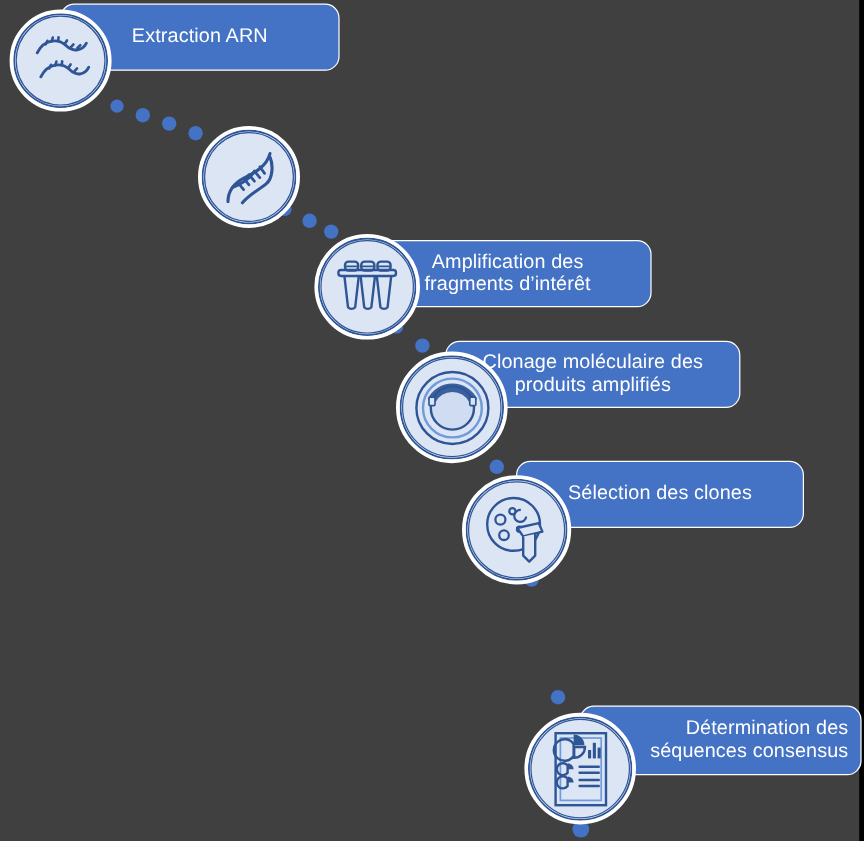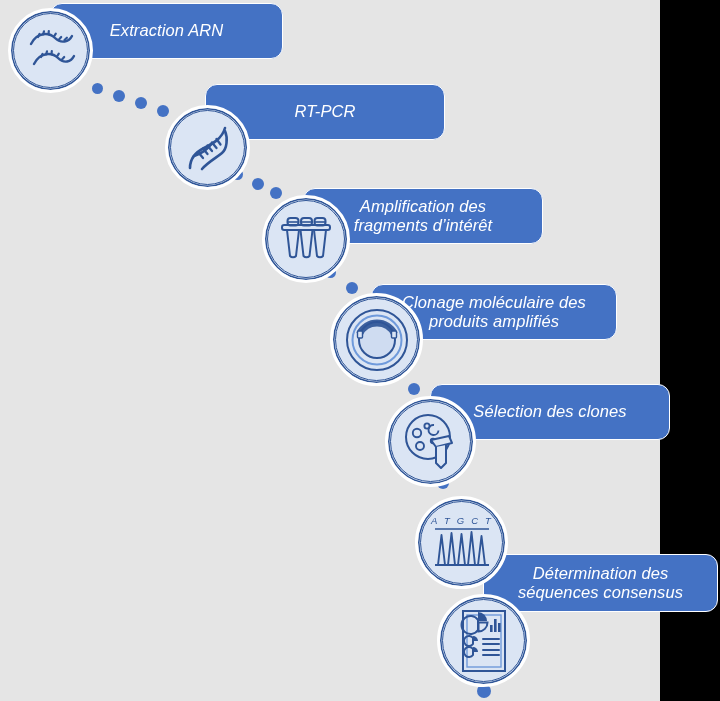--- a/index.html
+++ b/index.html
@@ -4,23 +4,22 @@
 <style>
   * { box-sizing: border-box; margin: 0; padding: 0; }
   html, body {
     width: 720px; height: 701px;
     background: #000000;
     overflow: hidden;
     font-family: "Liberation Sans", sans-serif;
   }
   #stage {
     position: relative;
-    width: 660px; height: 701px;
-    background: #e5e5e5;
-    font-style: italic;
+    width: 716px; height: 701px;
+    background: #404040;
   }
 
   
   .dots { position: absolute; left: 0; top: 0; width: 720px; height: 701px; z-index: 1; }
   .dot {
     position: absolute;
     border-radius: 50%;
     background: #4472c4;
   }
 
@@ -108,44 +107,41 @@
           <path d="M16 31 l1.5 -3"></path>
             <path d="M21 28.5 l1 -3.2"></path>
             <path d="M26.5 28.3 l.3 -3.3"></path>
           <path d="M32 30.5 l1.8 -2.8"></path>
             <path d="M37 33.5 l2.2 -2.5"></path>
         </g>
       </svg>
     </span>
   </div>
 
-  <div class="step-box" style="left:205px; top:84px; width:240px; height:56px;">
-    <span class="label">RT-PCR</span>
-  </div>
   <div class="icon-badge" style="left:165px; top:105px; width:85px; height:85px;">
     <span class="ring"></span>
     <span>
       <svg width="52" height="52" viewBox="0 0 52 52">
         <g fill="none" stroke="#2f5597" stroke-width="2.6" stroke-linecap="round">
           <path d="M8 46 C8 36, 14 30, 22 26 C30 22, 40 17, 43 6"></path>
           <path d="M20 47 C26 40, 34 36, 40 31 C45 27, 46 16, 43 9"></path>
           <path d="M12 34 C18 32, 26 27, 30 21"></path>
         </g>
         <g stroke="#2f5597" stroke-width="2.3" stroke-linecap="round">
           <path d="M16.5 30.5 l4.5 5.5"></path>
             <path d="M21 26.5 l4.5 5.5"></path>
           <path d="M25.5 23.5 l4.5 5.5"></path>
             <path d="M30 20.5 l4.5 5.5"></path>
           <path d="M34.5 17 l4 5.5"></path>
         </g>
       </svg>
     </span>
   </div>
 
-  <div class="step-box" style="left:303px; top:188px; width:240px; height:56px;">
+  <div class="step-box" style="left:303px; top:200px; width:240px; height:56px;">
     <span class="label">Amplification des<br>fragments d’intérêt</span>
   </div>
   <div class="icon-badge" style="left:262px; top:195px; width:88px; height:88px;">
     <span class="ring"></span>
     <span>
       <svg width="56" height="52" viewBox="0 0 56 52">
         <g fill="none" stroke="#2f5597" stroke-width="2" stroke-linejoin="round">
           <rect x="4" y="12" width="48" height="5" rx="2.2"></rect>
           <path d="M9 17 l3 26 a4 4 0 0 0 6 0 l3 -26"></path>
           <path d="M22.5 17 l3 26 a4 4 0 0 0 6 0 l3 -26"></path>
@@ -196,39 +192,22 @@
           <circle cx="33" cy="30" r="2.2"></circle>
         </g>
         <g fill="#dbe5f4" stroke="#2f5597" stroke-width="2" stroke-linejoin="round">
           <path d="M31 29 L49 25 L52 32 L36 36 Z"></path>
           <path d="M36 36 L36 52 L41 57 L46 52 L46 34"></path>
         </g>
       </svg>
     </span>
   </div>
 
-  <div class="icon-badge" style="left:415px; top:496px; width:93px; height:93px;">
-    <span class="ring"></span>
-    <span>
-      <svg width="66" height="60" viewBox="0 0 66 60">
-        <text x="33" y="11" text-anchor="middle" font-family="'Liberation Sans', sans-serif" font-size="9.5" letter-spacing="2.2" fill="#2f5597">A T G C T</text>
-        <line x1="6" y1="16" x2="60" y2="16" stroke="#2f5597" stroke-width="1.6"></line>
-        <line x1="6" y1="52" x2="60" y2="52" stroke="#2f5597" stroke-width="1.8"></line>
-        <g fill="none" stroke="#2f5597" stroke-width="1.9" stroke-linejoin="round">
-          <path d="M9 52 L12.5 22 L16 52"></path>
-          <path d="M19 52 L22.5 20 L26 52"></path>
-          <path d="M29 52 L32.5 21 L36 52"></path>
-          <path d="M39 52 L42.5 19 L46 52"></path>
-          <path d="M49 52 L52.5 23 L56 52"></path>
-        </g>
-      </svg>
-    </span>
-  </div>
-
-  <div class="step-box" style="left:483px; top:554px; width:235px; height:58px;">
+
+  <div class="step-box" style="left:483px; top:588px; width:235px; height:58px;text-align:right;">
     <span class="label">Détermination des<br>séquences consensus</span>
   </div>
   <div class="icon-badge" style="left:437px; top:594px; width:93px; height:93px;">
     <span class="ring"></span>
     <span>
       <svg width="56" height="66" viewBox="0 0 56 66">
         <rect x="7" y="3" width="42" height="60" fill="none" stroke="#2f5597" stroke-width="2"></rect>
         <rect x="11" y="7" width="34" height="52" fill="none" stroke="#6f9adb" stroke-width="1.4"></rect>
         <g>
           <path d="M22 22 A9 9 0 1 1 22 12 Z" fill="none" stroke="#2f5597" stroke-width="2"></path>

